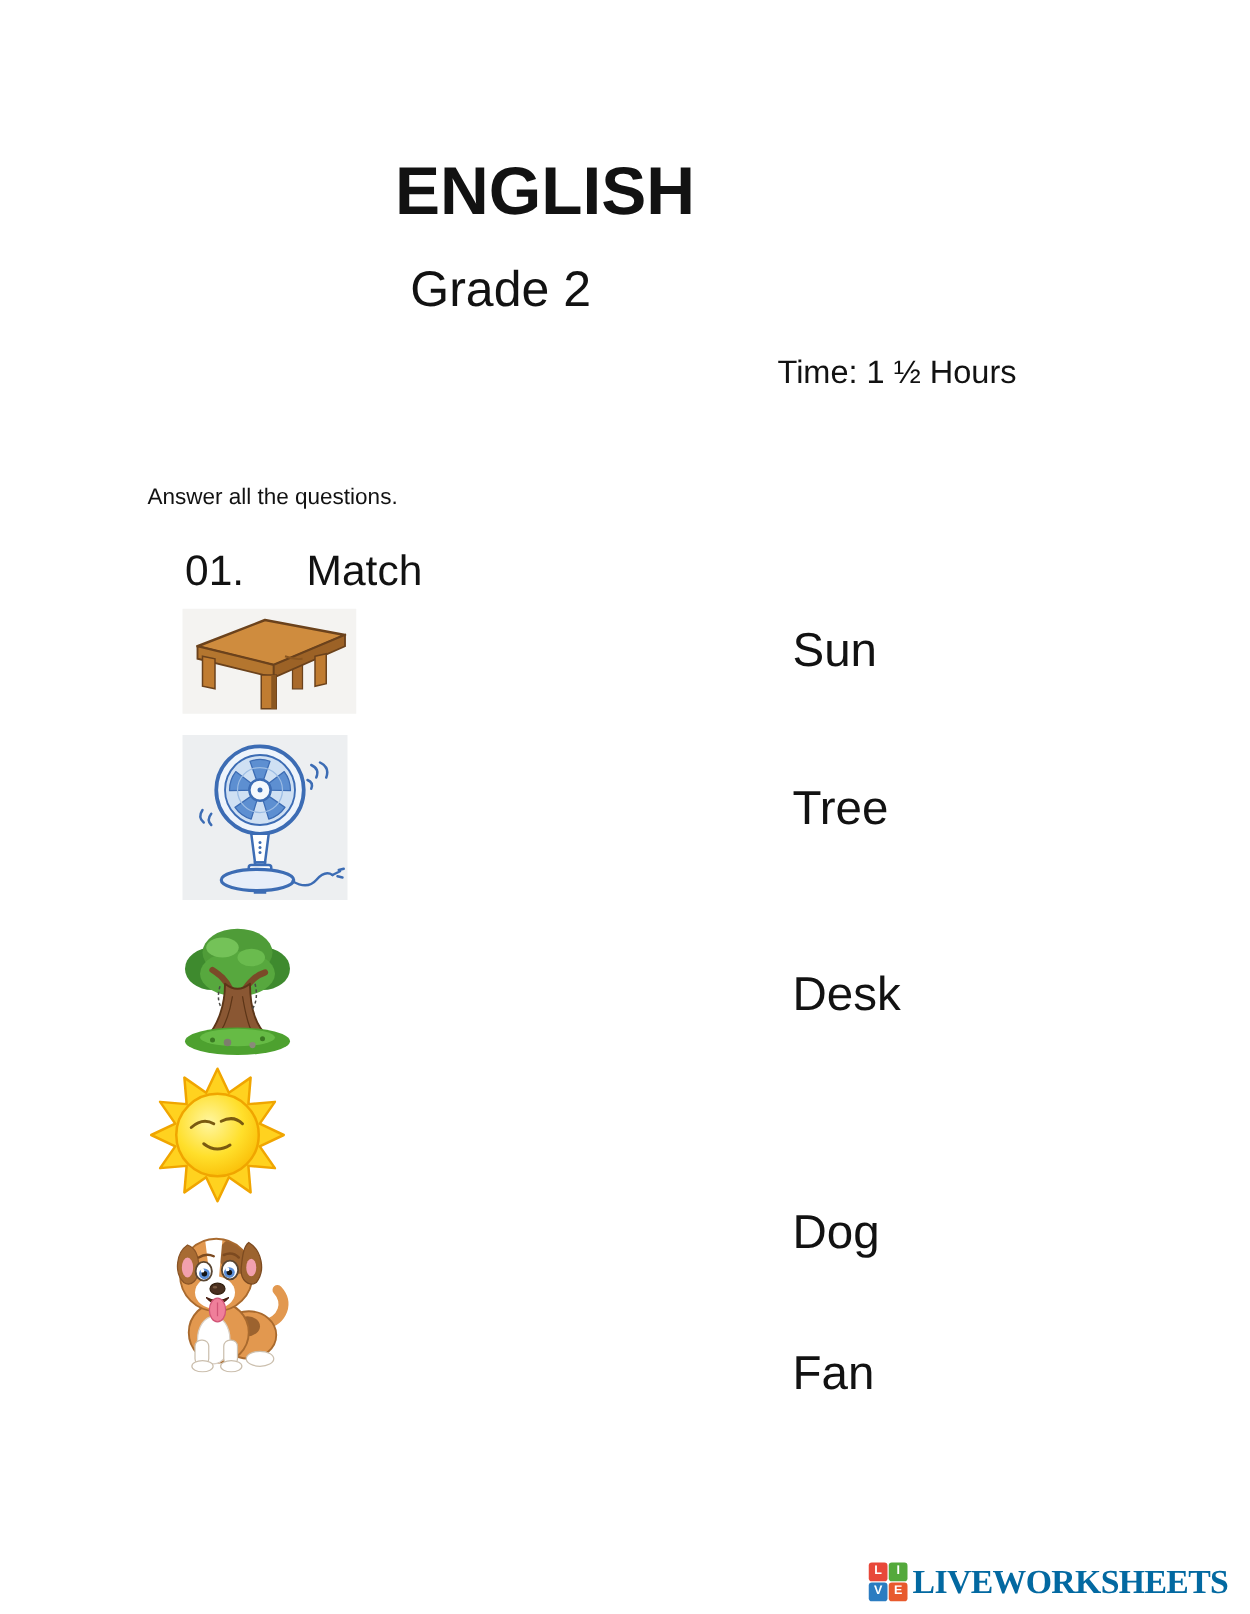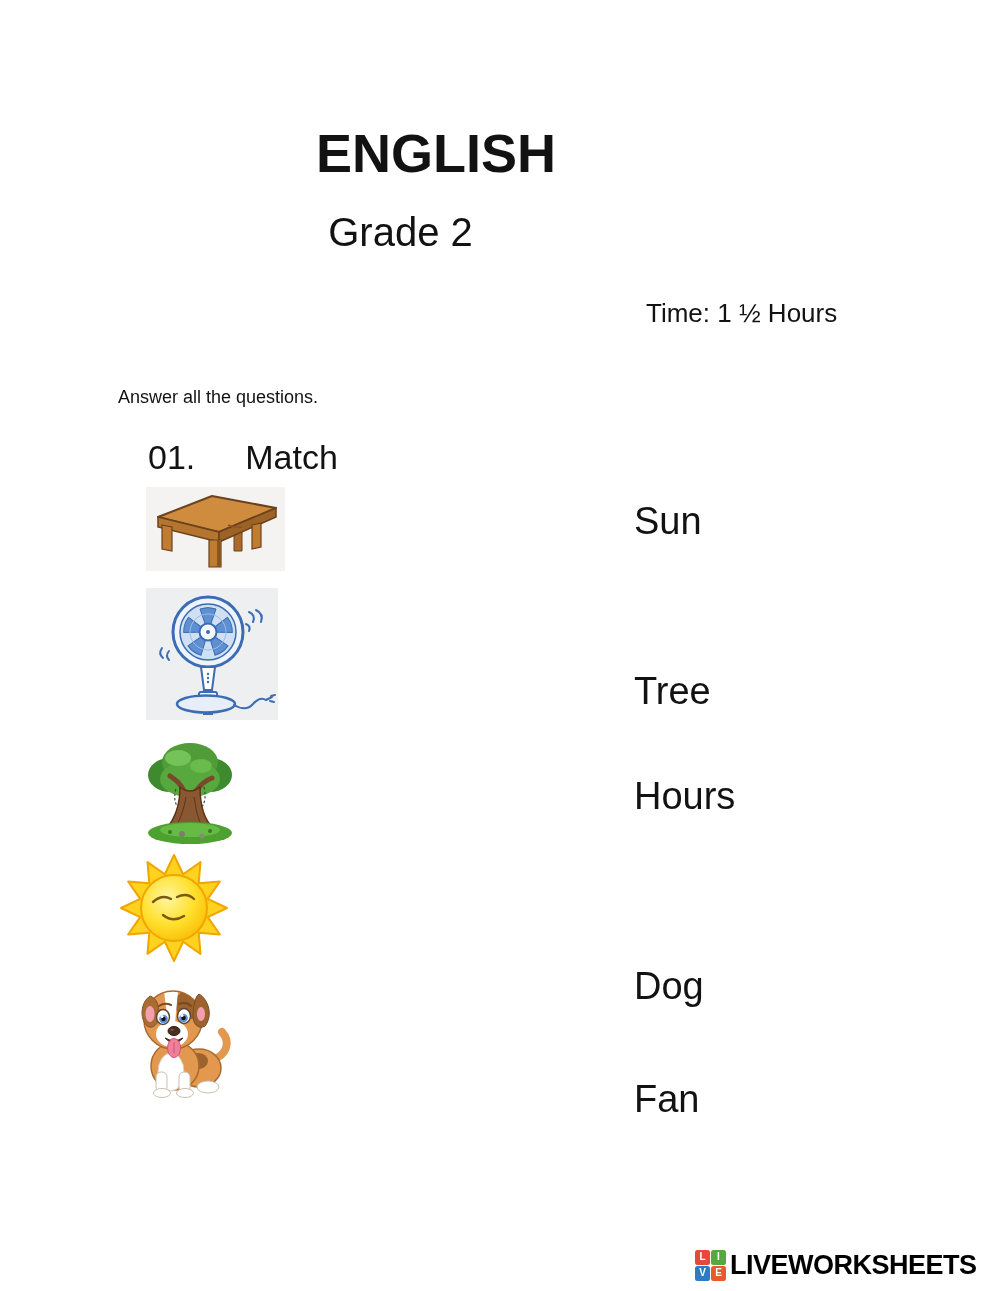--- a/index.html
+++ b/index.html
@@ -1,32 +1,32 @@
 <!DOCTYPE html>
 <html><head>
 <meta charset="utf-8">
 <style>
   html,body{margin:0;padding:0;background:#ffffff;}
   body{width:1000px;height:1291px;position:relative;font-family:"Liberation Sans",sans-serif;color:#121212;}
   .abs{position:absolute;}
   .page-title{left:0;top:122px;width:872px;text-align:center;font-size:54px;font-weight:600;letter-spacing:0px;}
   .page-subtitle{left:0;top:210px;width:801px;text-align:center;font-size:40px;font-weight:500;}
   .meta-row{left:118px;top:282px;width:764px;font-size:26px;}
-  .time-label{position:absolute;left:528px;top:0;margin-top:16px;}
+  .time-label{position:absolute;left:504px;top:0;}
   .instruction{left:118px;top:387px;font-size:18px;}
   .q-row{left:148px;top:438px;font-size:34px;}
   .q-title{margin-left:50px;}
   .img-box{display:flex;align-items:center;justify-content:center;}
   .box-table{left:146px;top:487px;width:139px;height:84px;background:#f4f3f1;}
   .box-fan{left:146px;top:588px;width:132px;height:132px;background:#edeff1;}
   .box-tree{left:140px;top:735px;width:100px;height:112px;}
   .box-sun{left:113px;top:852px;width:122px;height:113px;}
   .box-dog{left:123px;top:976px;width:118px;height:122px;}
   .word{left:613px;font-size:38px;font-weight:400;line-height:1;margin-left:21px;}
-  .w-0{top:502px;} .w-1{top:672px;} .w-2{top:777px;} .w-3{top:967px;} .w-4{top:1080px;}
+  .w-0{top:502px;} .w-1{top:628px;} .w-2{top:777px;} .w-3{top:967px;} .w-4{top:1080px;}
   .brand{left:695px;top:1248px;height:34px;display:flex;align-items:center;gap:4px;}
   .logo-grid{display:grid;grid-template-columns:15px 15px;grid-template-rows:15px 15px;gap:1px;}
   .logo-sq{border-radius:2.5px;color:#fff;font-size:10px;font-weight:bold;display:flex;align-items:center;justify-content:center;line-height:1;}
   .brand-text{font-size:27px;font-weight:bold;letter-spacing:-0.5px;}
   svg{display:block;}
 </style>
 </head>
 <body>
 
 <div>
@@ -177,27 +177,27 @@
       <path d="M42,62 Q51,72 60,62 Q51,67 42,62 Z" fill="#6b3020" stroke="#4a2012" stroke-width="1"></path>
       <ellipse cx="51" cy="72" rx="6.5" ry="9.5" fill="#ef7f9a" stroke="#d15577" stroke-width="1"></ellipse>
       <path d="M51,66 v11" stroke="#d15577" stroke-width="1"></path>
       <ellipse cx="51" cy="55" rx="6" ry="4.5" fill="#4a3020" stroke="#33200f" stroke-width="1"></ellipse>
       <ellipse cx="49" cy="53.8" rx="1.8" ry="1" fill="#7a5a42"></ellipse>
     </svg>
   </div>
 
   <div class="abs word w-0">Sun</div>
   <div class="abs word w-1">Tree</div>
-  <div class="abs word w-2">Hours</div>
+  <div class="abs word w-2">Desk</div>
   <div class="abs word w-3">Dog</div>
   <div class="abs word w-4">Fan</div>
 
   <div class="abs brand">
     <div class="logo-grid">
       <div class="logo-sq" style="background: rgb(232, 72, 58);">L</div>
       <div class="logo-sq" style="background: rgb(84, 169, 60);">I</div>
       <div class="logo-sq" style="background: rgb(43, 124, 193);">V</div>
       <div class="logo-sq" style="background: rgb(232, 90, 45);">E</div>
     </div>
-    <span class="brand-text" style="color: #000000;">LIVEWORKSHEETS</span>
+    <span class="brand-text" style="color: #0369a1; font-family: Liberation Serif, serif;">LIVEWORKSHEETS</span>
   </div>
 
 </div>
 
 </body></html>

